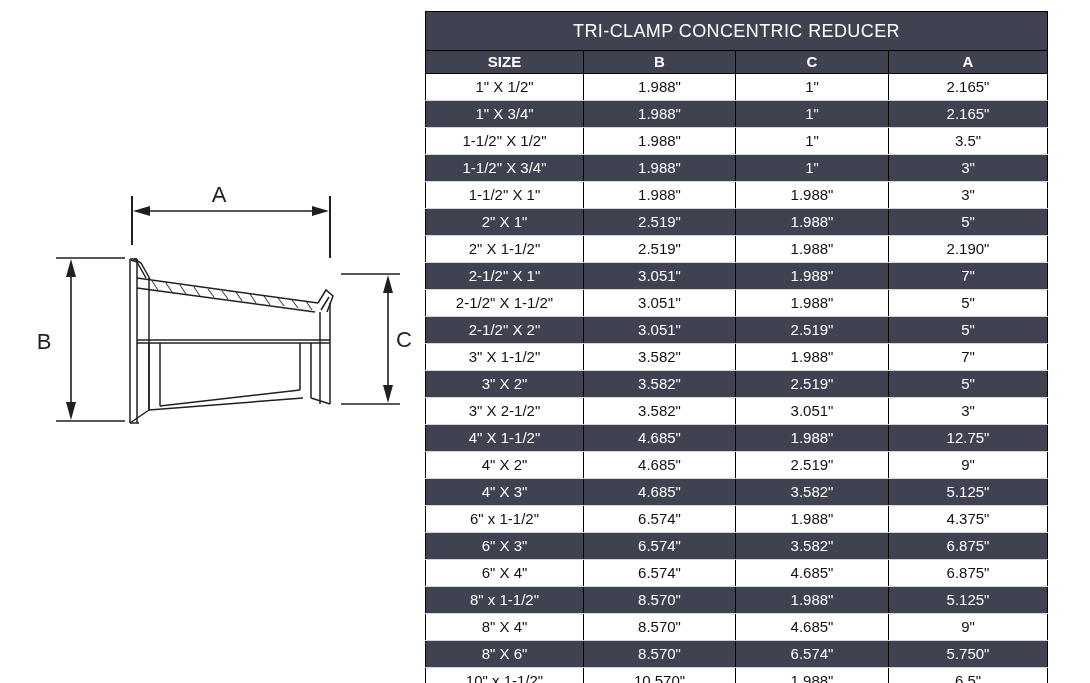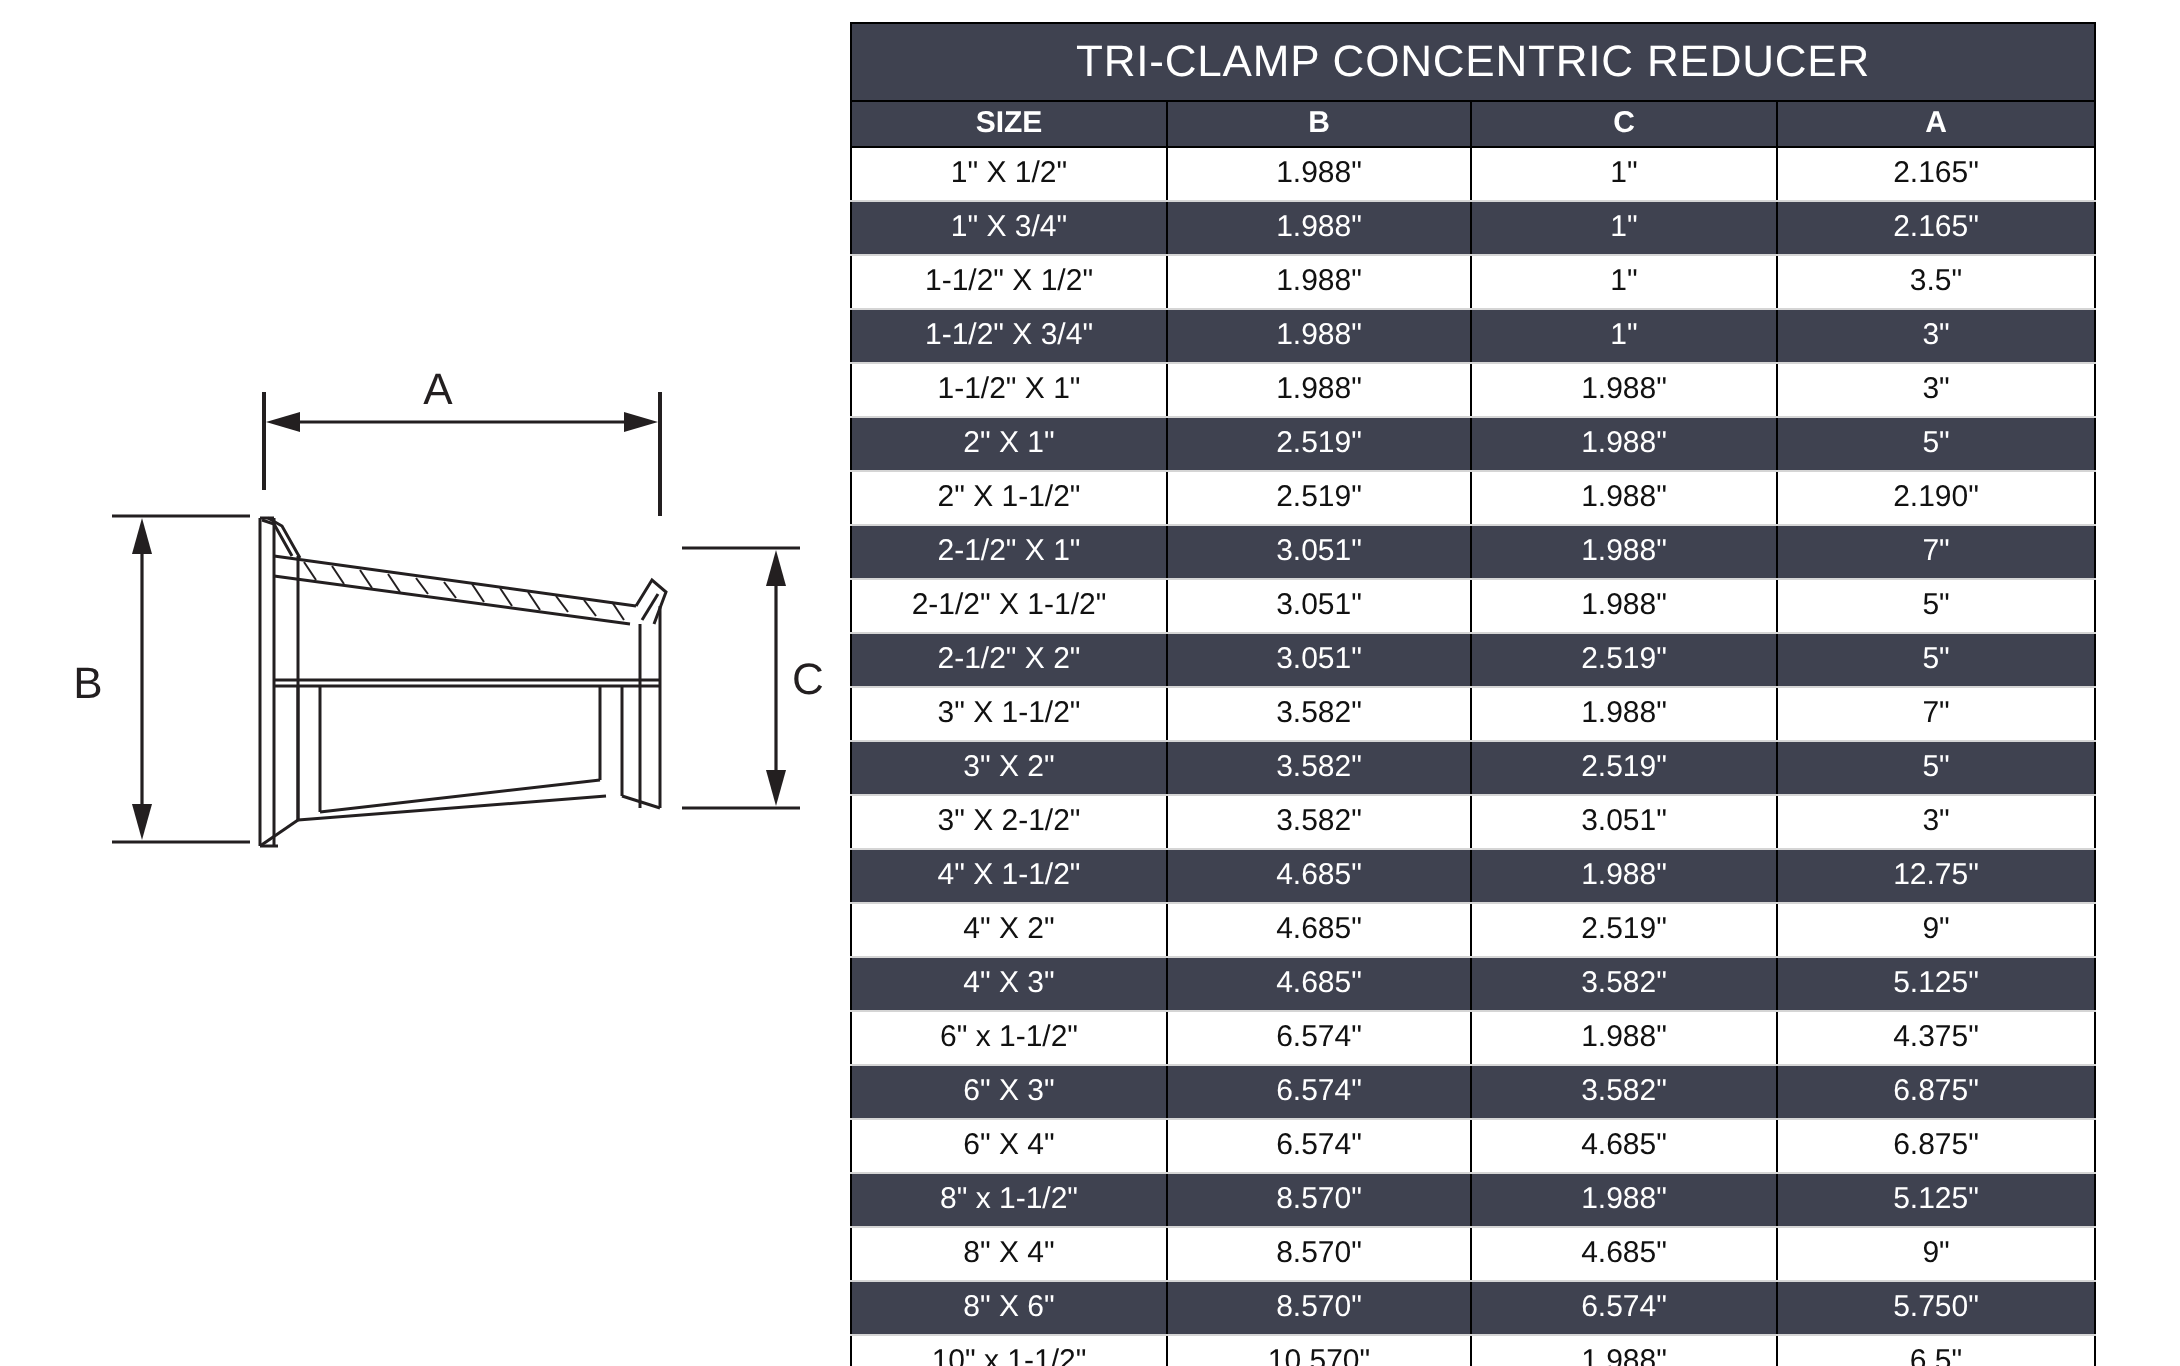--- a/index.html
+++ b/index.html
@@ -47,21 +47,21 @@
     width: 622px;
   }
   table.spec col.c-size { width: 158px; }
   table.spec col.c-b    { width: 152px; }
   table.spec col.c-c    { width: 153px; }
   table.spec col.c-a    { width: 159px; }
 
   .title-cell {
     background: #3f4250;
     color: #ffffff;
-    font-size: 22px;
+    font-size: 18px;
     font-weight: 400;
     text-align: center;
     letter-spacing: 0.4px;
     height: 38px;
     border: 1px solid #000000;
     padding: 0;
     line-height: 38px;
     white-space: nowrap;
   }
   .head-cell {

